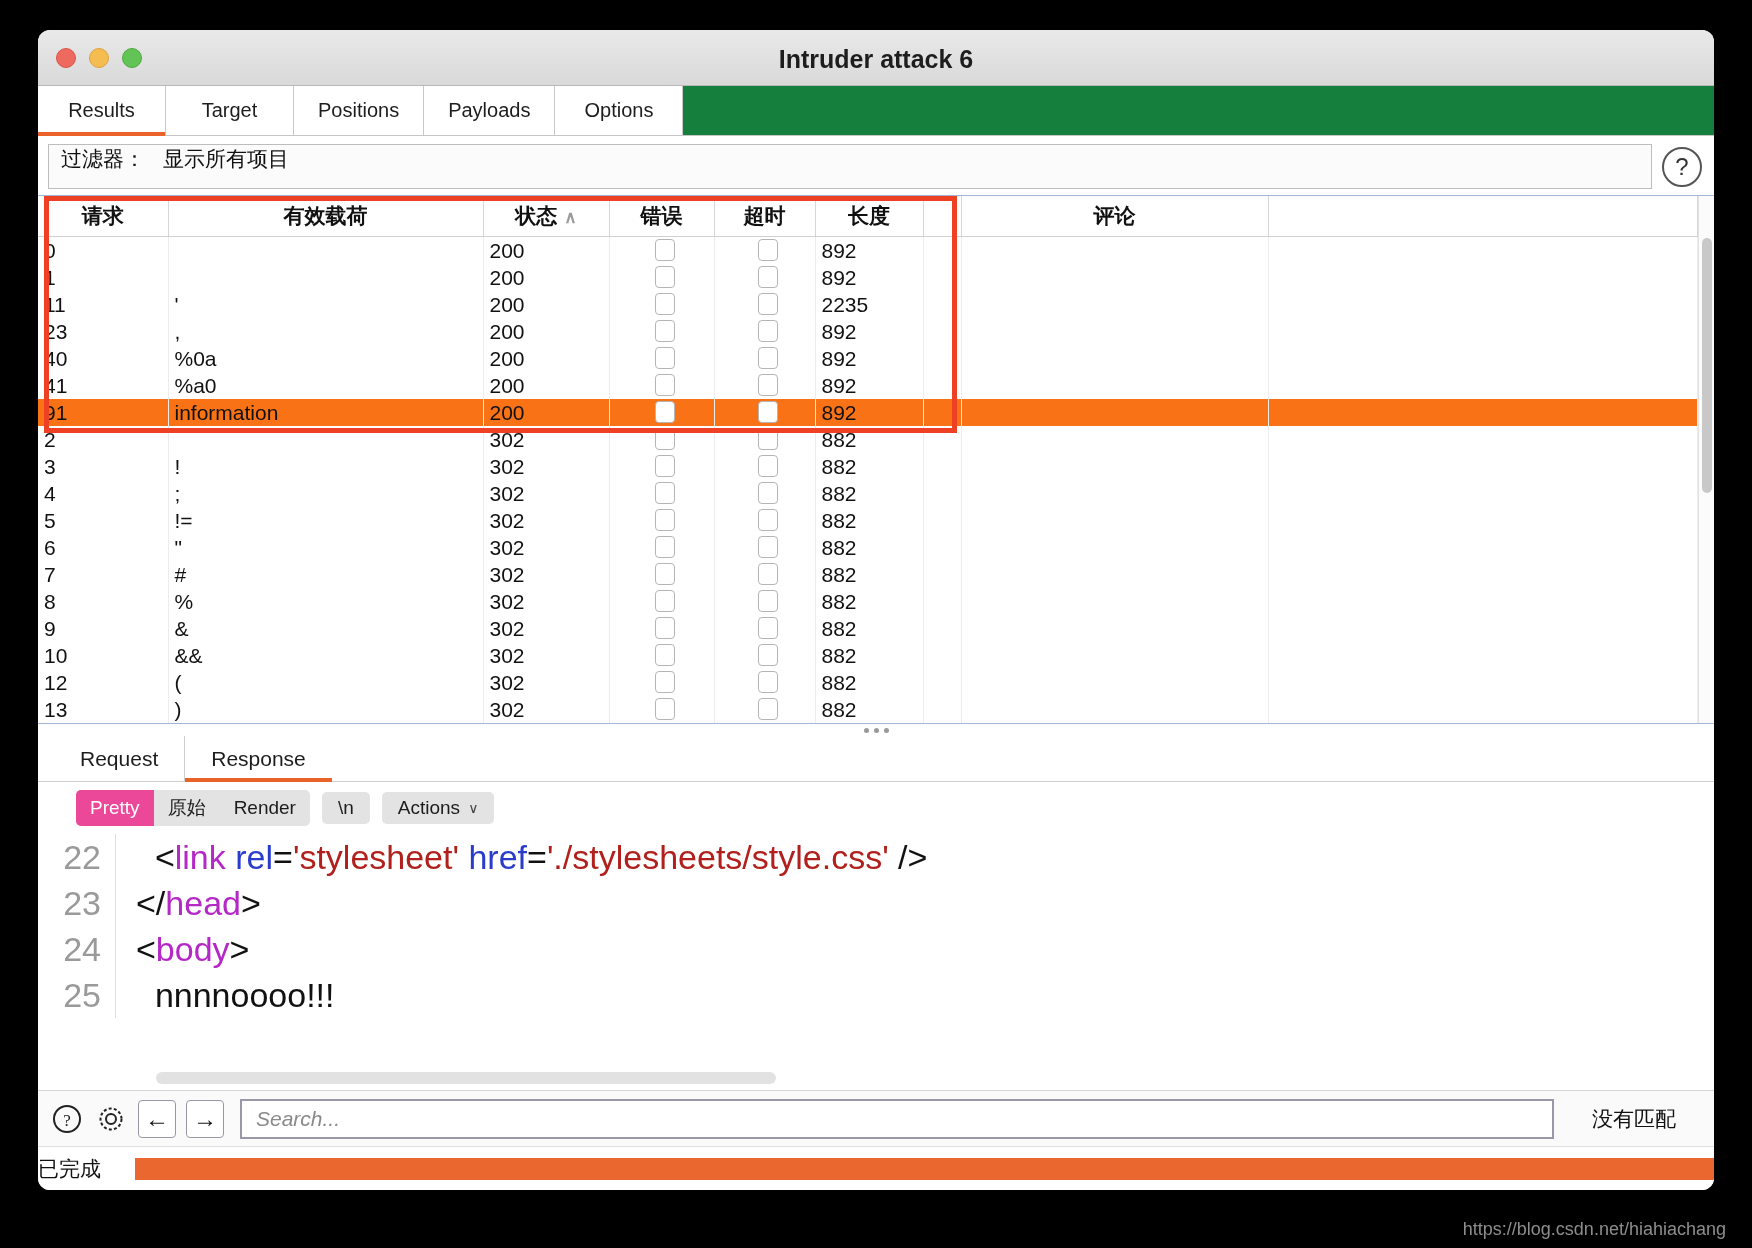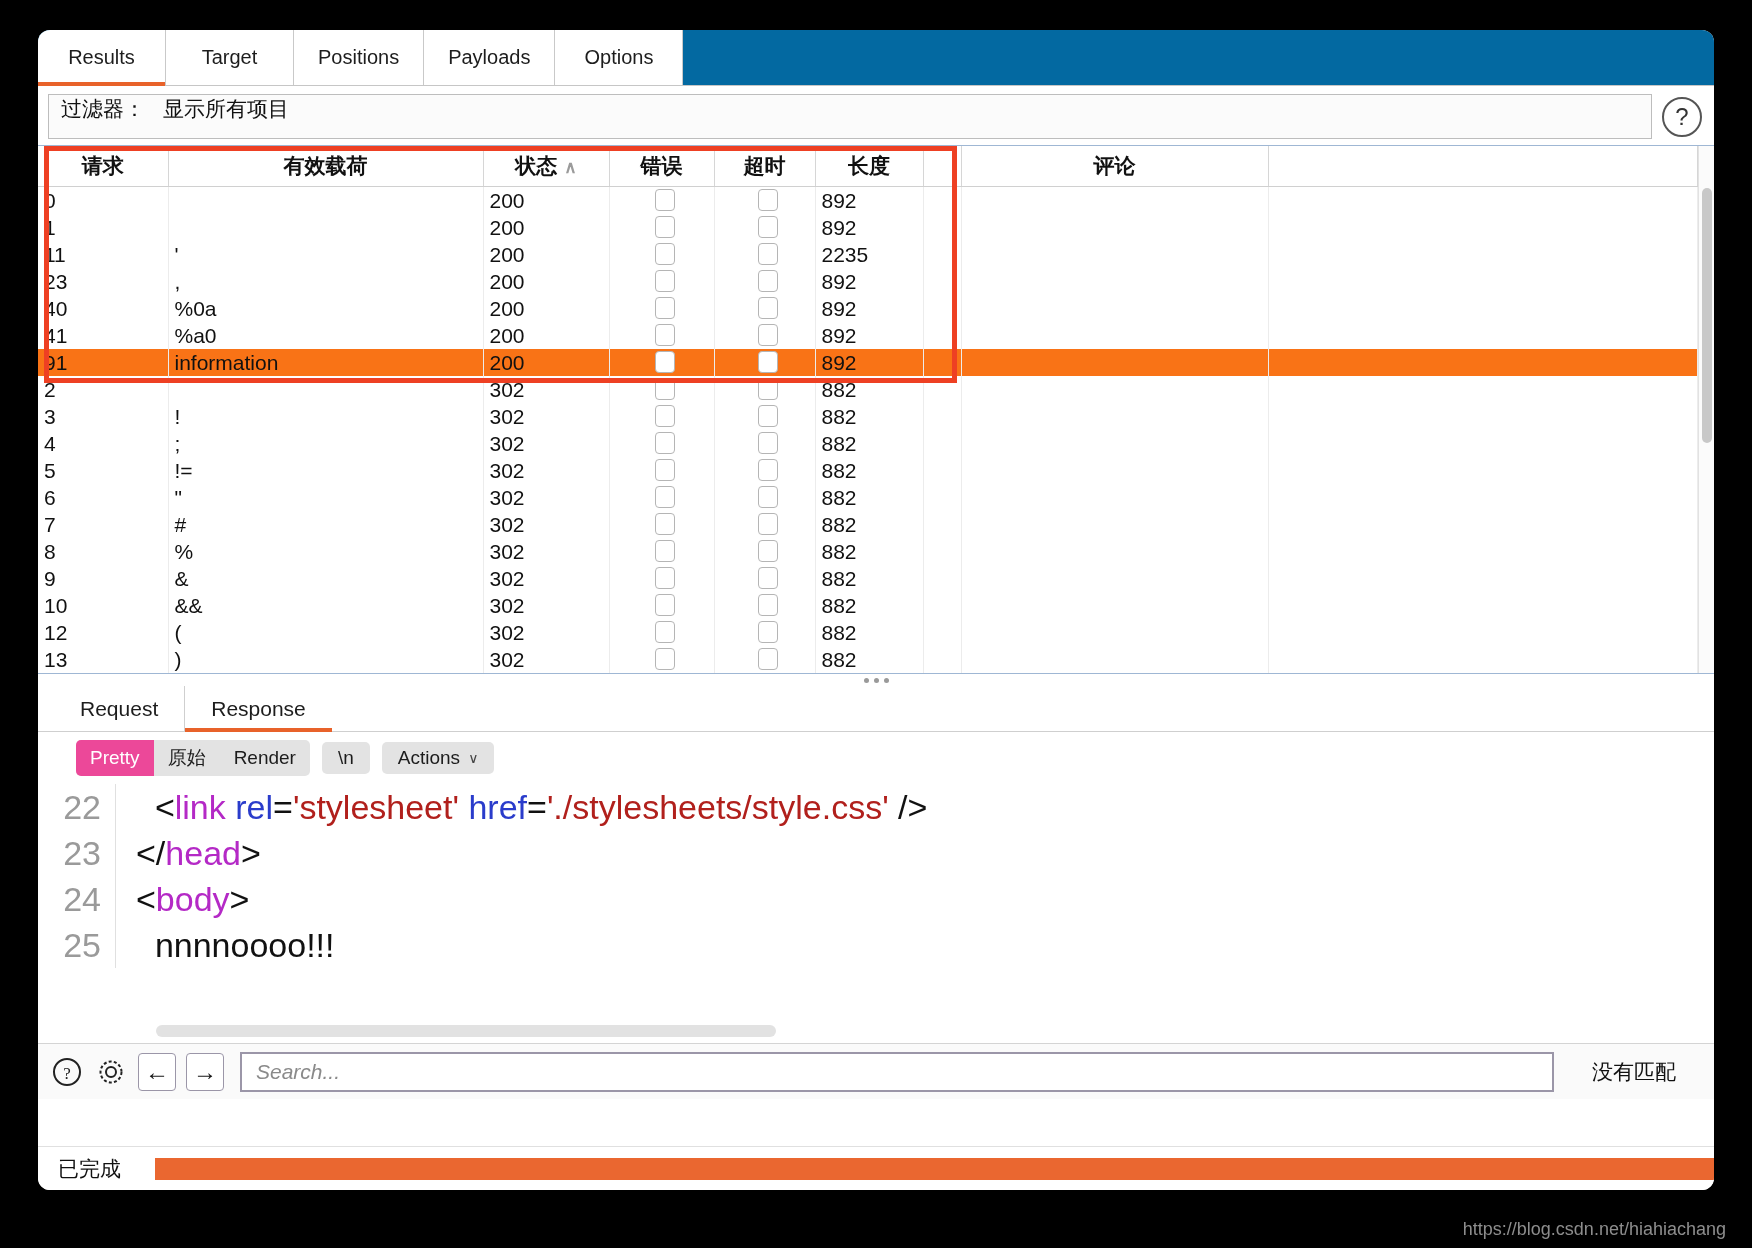--- a/index.html
+++ b/index.html
@@ -37,22 +37,22 @@
   .dot.yellow { background: #f5bd4f; border: 1px solid #dfa33e; }
   .dot.green { background: #61c454; border: 1px solid #50a845; }
   .win-title {
     position: absolute; left: 0; right: 0; top: 15px;
     text-align: center;
     font-size: 25px; font-weight: bold; color: #1d1d1d;
   }
 
   
   .tabbar {
-    display: flex; height: 56px;
-    background: #0369a1;
+    display: flex; height: 50px;
+    background: #15803d;
     border-bottom: 1px solid #c6c6c6;
     flex: 0 0 auto;
   }
   .tab {
     min-width: 128px;
     padding: 0 24px;
     display: flex; align-items: center; justify-content: center;
     font-size: 20px; color: #1d1d1d;
     border-right: 1px solid #c9c9c9;
     position: relative;
@@ -291,40 +291,48 @@
     font-size: 21px; color: #111;
     padding-right: 10px;
   }
 
   
   .statusbar {
     height: 44px; flex: 0 0 auto;
     background: #fff;
     display: flex; align-items: center;
     border-top: 1px solid #e0e0e0;
-    padding-left: 20px; gap: 34px; margin-top: 47px;
+    gap: 34px;
   }
   .statustext { font-size: 21px; color: #111; }
   .progress {
     flex: 1 1 auto; height: 22px;
     background: #ea6730;
     margin-right: 0px;
   }
 
   .watermark {
     position: absolute;
     right: 26px; bottom: 8px;
     font-size: 18px; color: #8d8d8d;
   }
 </style>
 </head>
 <body>
 
 <div id="window">
 
+  <div class="titlebar">
+    <div class="traffic">
+      <div class="dot red"></div>
+      <div class="dot yellow"></div>
+      <div class="dot green"></div>
+    </div>
+    <div class="win-title">Intruder attack 6</div>
+  </div>
 
   <div class="tabbar">
     <div class="tab active">
         <span>Results</span>
       </div>
     <div class="tab">
         <span>Target</span>
       </div>
     <div class="tab">
         <span>Positions</span>

